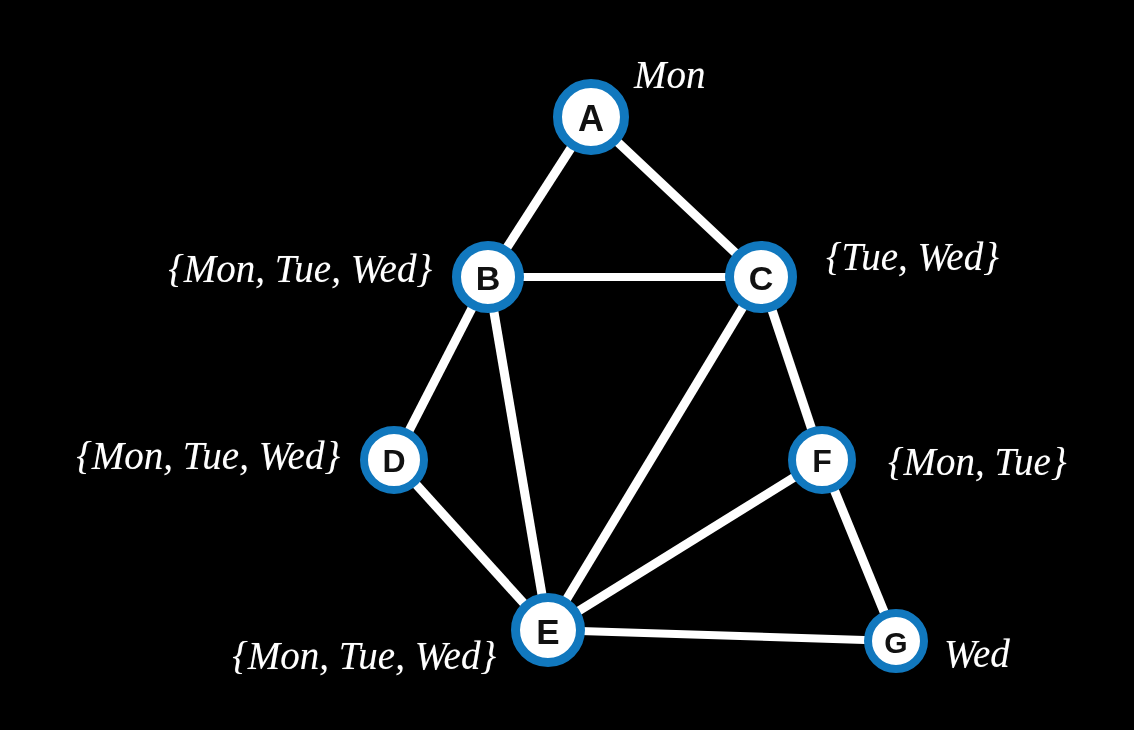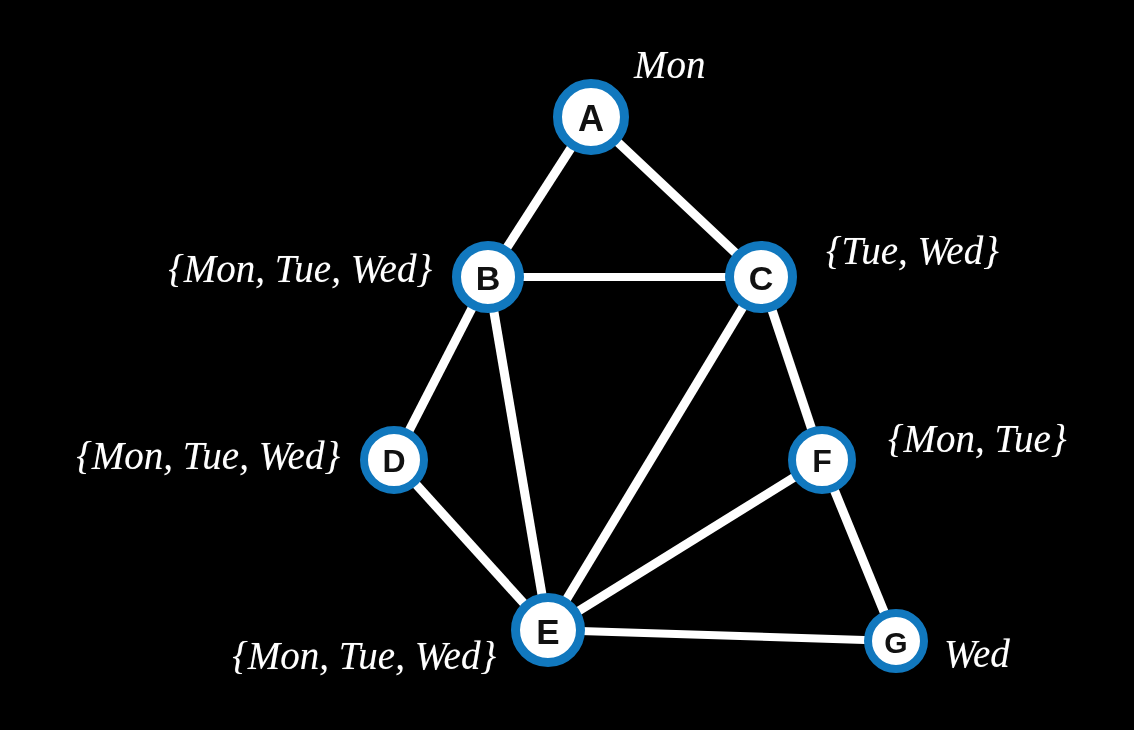--- a/index.html
+++ b/index.html
@@ -93,21 +93,21 @@
           <circle cx="822" cy="460" r="30" class="node-ring" fill="#ffffff" stroke="#1178be" stroke-width="8"></circle>
           <text x="822" y="461" class="node-letter" fill="#111111" font-size="32">F</text>
         </g>
         <g>
           <circle cx="896" cy="641" r="28" class="node-ring" fill="#ffffff" stroke="#1178be" stroke-width="8"></circle>
           <text x="896" y="642" class="node-letter" fill="#111111" font-size="30">G</text>
         </g>
       </g>
   </svg>
   <div id="labels-layer">
-      <div class="domain-label label-right" style="left: 634px; top: 64px; color: rgb(255, 255, 255); font-style: italic;">Mon</div>
+      <div class="domain-label label-right" style="left: 634px; top: 74px; color: rgb(255, 255, 255); font-style: italic;">Mon</div>
       <div class="domain-label label-left" style="left: 432px; top: 268px; color: rgb(255, 255, 255);">{Mon, Tue, Wed}</div>
-      <div class="domain-label label-right" style="left: 826px; top: 250px; color: rgb(255, 255, 255);">{Tue, Wed}</div>
+      <div class="domain-label label-right" style="left: 826px; top: 256px; color: rgb(255, 255, 255);">{Tue, Wed}</div>
       <div class="domain-label label-left" style="left: 340px; top: 455px; color: rgb(255, 255, 255);">{Mon, Tue, Wed}</div>
       <div class="domain-label label-left" style="left: 496px; top: 655px; color: rgb(255, 255, 255);">{Mon, Tue, Wed}</div>
-      <div class="domain-label label-right" style="left: 888px; top: 438px; color: rgb(255, 255, 255);">{Mon, Tue}</div>
+      <div class="domain-label label-right" style="left: 888px; top: 461px; color: rgb(255, 255, 255);">{Mon, Tue}</div>
       <div class="domain-label label-right" style="left: 944px; top: 653px; color: rgb(255, 255, 255);">Wed</div>
     </div>
 </div>
 
 </body></html>

